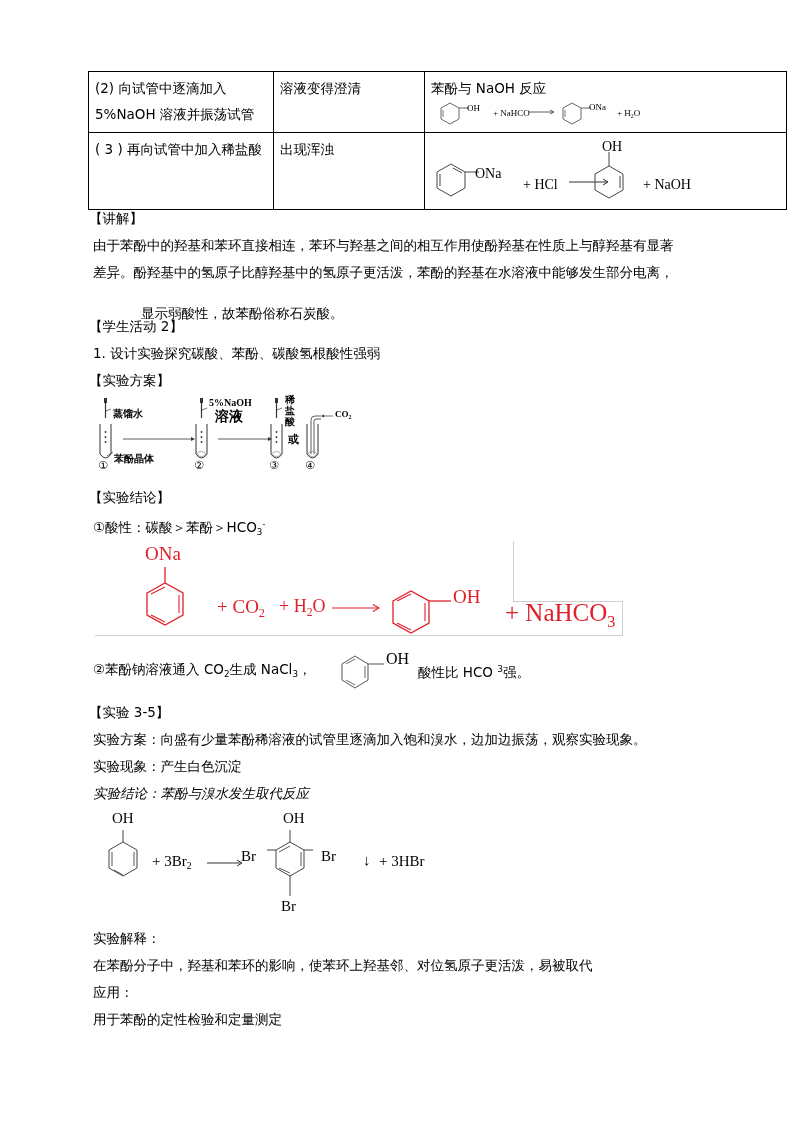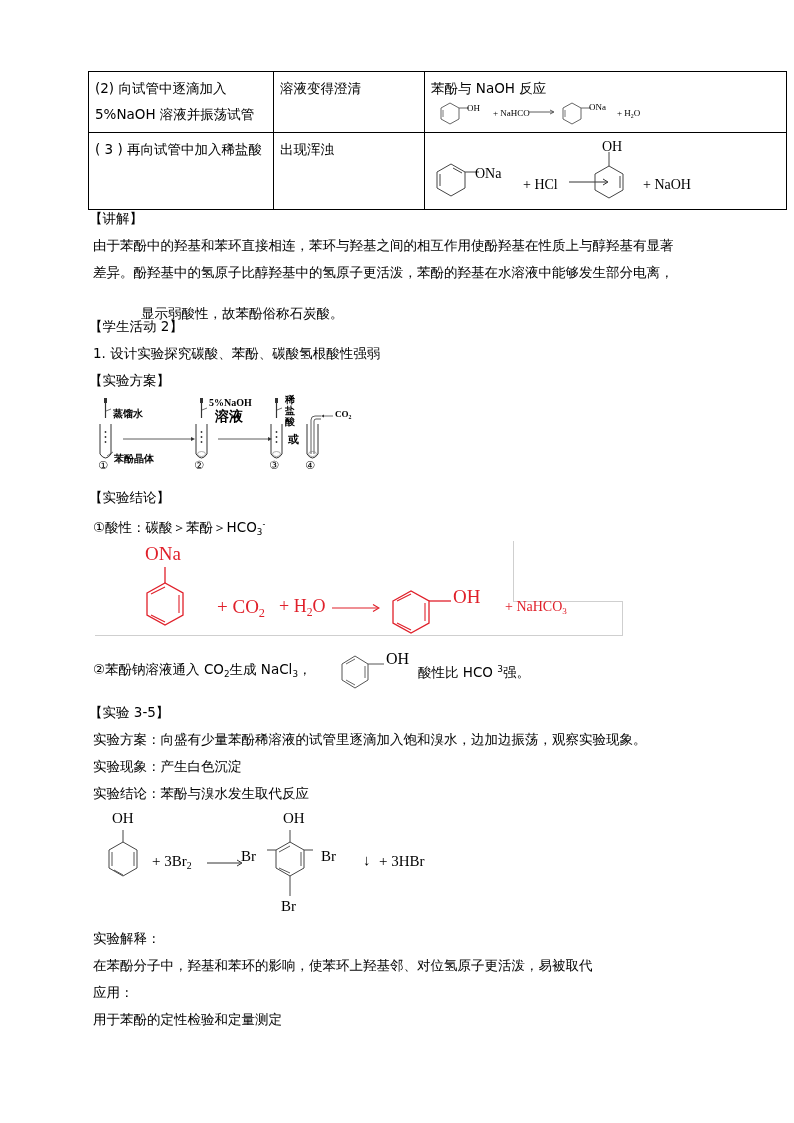--- a/index.html
+++ b/index.html
@@ -181,42 +181,42 @@
       <polyline points="41,1.5 47,5 41,8.5" fill="none" stroke="#e0202a" stroke-width="1.2"></polyline>
     </svg>
     <svg class="abs" style="left:292px;top:44px;" width="72" height="52" viewBox="0 0 72 52">
       <polygon points="6,16 24,6 42,16 42,38 24,48 6,38" fill="none" stroke="#e0202a" stroke-width="1.3"></polygon>
       <line x1="10" y1="16" x2="24" y2="9" stroke="#e0202a" stroke-width="1.1"></line>
       <line x1="38" y1="18" x2="38" y2="36" stroke="#e0202a" stroke-width="1.1"></line>
       <line x1="10" y1="38" x2="24" y2="45" stroke="#e0202a" stroke-width="1.1"></line>
       <line x1="42" y1="16" x2="64" y2="16" stroke="#e0202a" stroke-width="1.3"></line>
     </svg>
     <span class="abs serif red" style="left:358px;top:45px;font-size:19px;">OH</span>
-    <span class="abs serif red" style="left:410px;top:58px;font-size:14px;"><span>+ NaHCO</span><span class="sub">3</span></span>
+    <span class="abs serif red" style="left:410px;top:58px;font-size:25px;"><span>+ NaHCO</span><span class="sub">3</span></span>
   </div>
 
   <div class="abs t" style="left:93px;top:660px;">
     <span>②苯酚钠溶液通入 CO</span><span class="sub">2</span><span>生成 NaCl</span><span class="sub">3</span><span>，</span>
   </div>
   <svg class="abs" style="left:334px;top:652px;" width="56" height="40" viewBox="0 0 56 40">
     <polygon points="8,12 21,4 34,12 34,28 21,36 8,28" fill="none" stroke="#555" stroke-width="1"></polygon>
     <line x1="12" y1="12" x2="21" y2="7" stroke="#555" stroke-width="0.9"></line>
     <line x1="31" y1="14" x2="31" y2="26" stroke="#555" stroke-width="0.9"></line>
     <line x1="12" y1="28" x2="21" y2="33" stroke="#555" stroke-width="0.9"></line>
     <line x1="34" y1="12" x2="50" y2="12" stroke="#555" stroke-width="1"></line>
   </svg>
   <span class="abs serif" style="left:386px;top:650px;font-size:16px;">OH</span>
   <div class="abs t" style="left:418px;top:660px;">
     <span>酸性比 HCO </span><span class="sup" style="font-size:9px;">3</span><span>强。</span>
   </div>
 
   <div class="abs t" style="left:89px;top:703px;">【实验 3-5】</div>
   <div class="abs t" style="left:93px;top:730px;">实验方案：向盛有少量苯酚稀溶液的试管里逐滴加入饱和溴水，边加边振荡，观察实验现象。</div>
   <div class="abs t" style="left:93px;top:757px;">实验现象：产生白色沉淀</div>
-  <div class="abs t" style="left:93px;top:784px;">实验结论：苯酚与溴水发生取代反应</div>
+  <div class="abs t" style="left:93px;top:784px;font-style:italic;">实验结论：苯酚与溴水发生取代反应</div>
 
   <div class="abs serif" style="left:95px;top:808px;width:340px;height:110px;font-size:15px;">
     <span class="abs" style="left:17px;top:2px;">OH</span>
     <svg class="abs" style="left:6px;top:20px;" width="44" height="56" viewBox="0 0 44 56">
       <line x1="22" y1="2" x2="22" y2="14" stroke="#444" stroke-width="1"></line>
       <polygon points="8,22 22,14 36,22 36,40 22,48 8,40" fill="none" stroke="#444" stroke-width="1"></polygon>
       <line x1="11" y1="24" x2="11" y2="38" stroke="#444" stroke-width="0.9"></line>
       <line x1="33" y1="24" x2="33" y2="38" stroke="#444" stroke-width="0.9"></line>
       <line x1="13" y1="42" x2="22" y2="47" stroke="#444" stroke-width="0.9"></line>
     </svg>

